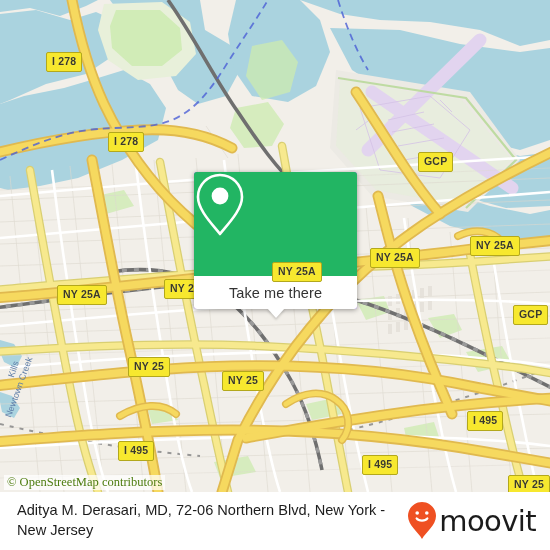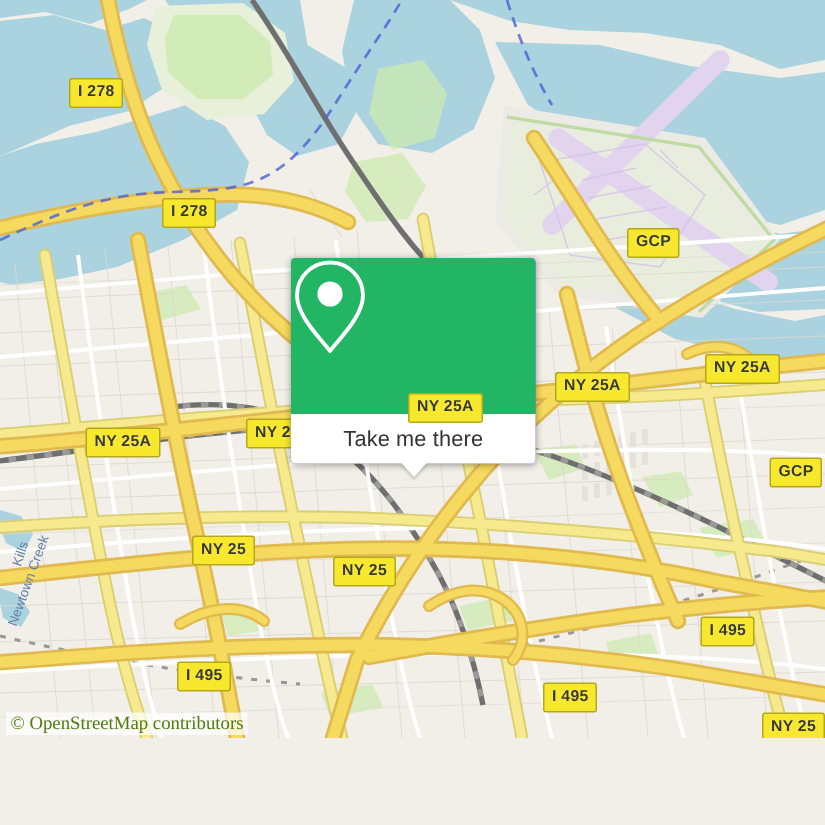--- a/index.html
+++ b/index.html
@@ -376,14 +376,26 @@
           <circle cx="26" cy="24" r="8.4" fill="#ffffff"></circle>
         </svg>
       </div>
       <div class="card-foot">
         <span>Take me there</span>
       </div>
       <div class="card-tail"></div>
     </div>
   </div>
 
+  <div class="bottombar">
+    <div class="bottom-title">Aditya M. Derasari, MD, 72-06 Northern Blvd, New York - New Jersey</div>
+    <div class="moovit-logo">
+      <svg width="30" height="40" viewBox="0 0 30 40">
+        <path d="M15 1 C7.3 1 1 7.3 1 15 C1 24 11 31 15 38 C19 31 29 24 29 15 C29 7.3 22.7 1 15 1 Z" fill="#ef5022"></path>
+        <circle cx="10.2" cy="12" r="1.8" fill="#ffffff"></circle>
+        <circle cx="19.8" cy="12" r="1.8" fill="#ffffff"></circle>
+        <path d="M9.6 17.4 C11.6 20.4 18.4 20.4 20.4 17.4" fill="none" stroke="#ffffff" stroke-width="2.1" stroke-linecap="round"></path>
+      </svg>
+      <span class="moovit-word">moovit</span>
+    </div>
+  </div>
 
 </div>
 
 </body></html>

